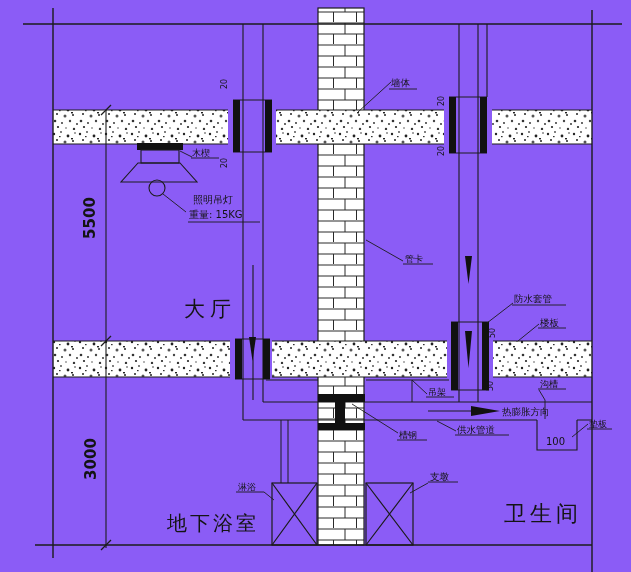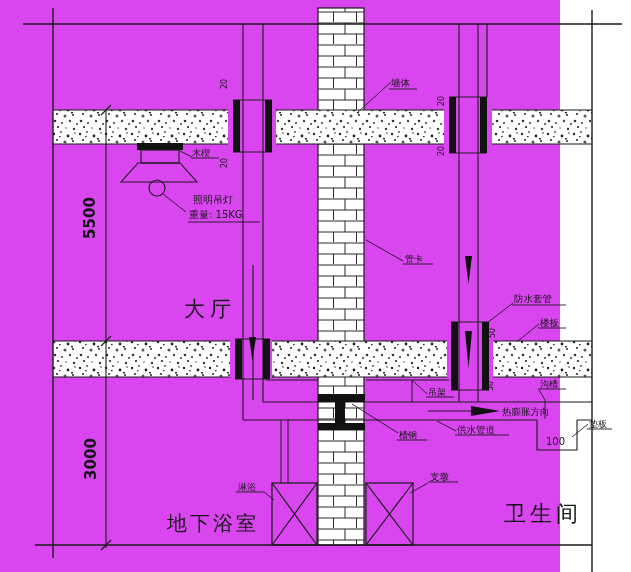--- a/index.html
+++ b/index.html
@@ -1,16 +1,16 @@
 <!DOCTYPE html>
 <html><head>
 <meta charset="utf-8">
 <style>
   html,body{margin:0;padding:0;background:#ffffff;}
-  .stage{width:560px;height:572px;position:relative;background:#d946ef;}
+  .stage{width:631px;height:572px;position:relative;background:#8b5cf6;}
   svg{display:block;}
   .lbl{font-family:"DejaVu Sans",sans-serif;fill:#141414;}
   .ln{stroke:#1c1c1c;fill:none;}
 </style>
 </head>
 <body>
 
 <div class="stage">
 <svg width="631" height="572" viewBox="0 0 631 572">
   <defs>

